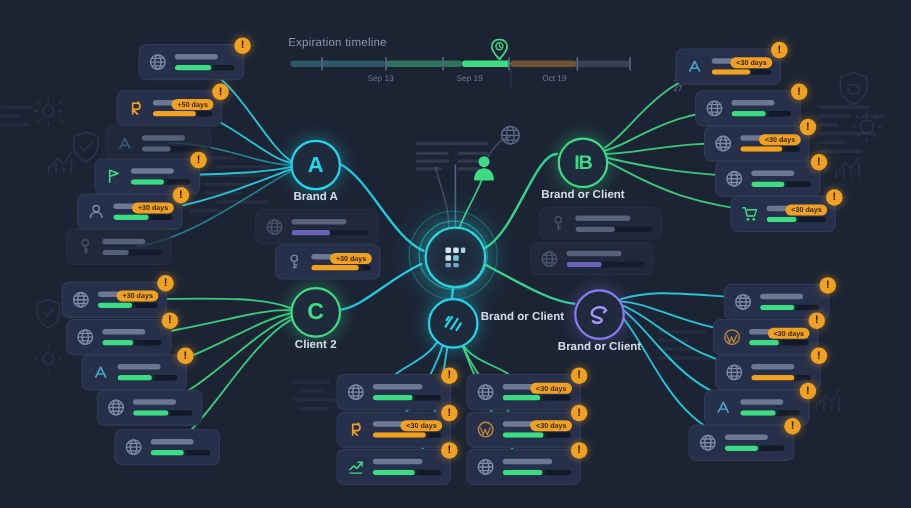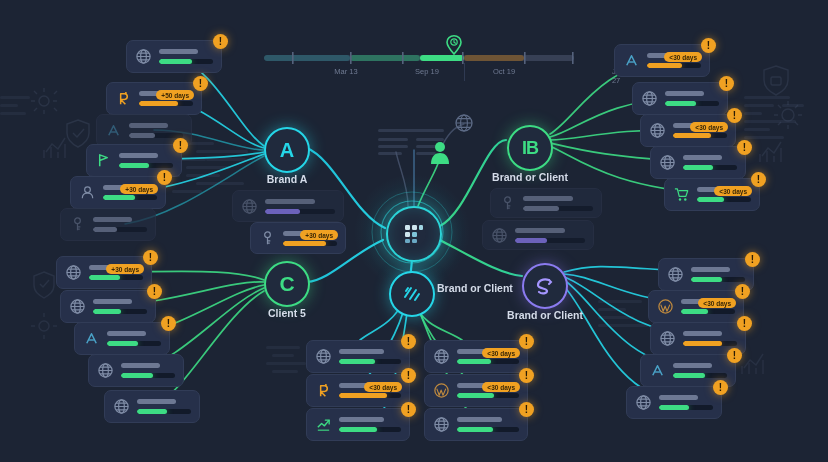--- a/index.html
+++ b/index.html
@@ -205,39 +205,40 @@
       <path d="M44 317 v-4 M44 339 v-4 M35 326 h-4 M57 326 h-4"></path>
     </g>
     <g opacity=".26" stroke="#4a5670" stroke-width="1.4" fill="none">
       <circle cx="728" cy="324" r="7"></circle>
       <path d="M728 313 v-4 M728 339 v-4 M717 324 h-4 M743 324 h-4"></path>
       <circle cx="712" cy="312" r="9"></circle>
     </g>
   </svg>
 
   <div id="timeline">
+    <div class="tl-title">Expiration timeline</div>
     <svg width="322" height="30" style="position:absolute;left:0;top:18px;">
       <rect x="2" y="4" width="310" height="6" rx="3" fill="#2c3category"></rect>
       <rect x="2" y="4" width="310" height="6" rx="3" fill="#2b3346"></rect>
       <rect x="2" y="4" width="86" height="6" rx="3" fill="#2f5f6e" opacity=".85"></rect>
       <rect x="88" y="4" width="70" height="6" rx="3" fill="#2f7a63" opacity=".9"></rect>
       <rect x="158" y="4" width="44" height="6" rx="3" fill="#3ddc84"></rect>
       <rect x="202" y="4" width="60" height="6" rx="3" fill="#7a5a33" opacity=".85"></rect>
       <rect x="262" y="4" width="50" height="6" rx="3" fill="#3a4358" opacity=".85"></rect>
       <g fill="#55627c">
         <rect x="30" y="1" width="1.6" height="12"></rect>
         <rect x="88" y="1" width="1.6" height="12"></rect>
         <rect x="140" y="1" width="1.6" height="12"></rect>
         <rect x="200" y="1" width="1.6" height="12"></rect>
         <rect x="262" y="1" width="1.6" height="12"></rect>
         <rect x="310" y="1" width="1.6" height="12"></rect>
       </g>
       <rect x="202" y="12" width="1" height="60" fill="#35405a" opacity=".8"></rect>
     </svg>
-    <div class="tl-lab" style="left:84px;">Mar 13</div>
+    <div class="tl-lab" style="left:84px;">Sep 13</div>
     <div class="tl-lab" style="left:165px;">Sep 19</div>
     <div class="tl-lab" style="left:242px;">Oct 19</div>
     <div class="tl-lab" style="left:311px;margin-left:45px;">Jan 27</div>
     <svg id="tl-marker" viewBox="0 0 16 20">
       <path d="M8 0.8 C12 0.8 15 3.6 15 7.2 C15 11 8 19 8 19 C8 19 1 11 1 7.2 C1 3.6 4 0.8 8 0.8 Z" fill="#1c2434" stroke="#3ddc84" stroke-width="1.6"></path>
       <circle cx="8" cy="7" r="3.2" fill="none" stroke="#3ddc84" stroke-width="1.2"></circle>
       <path d="M8 5.2 v2 l1.5 1" stroke="#3ddc84" stroke-width="1.1" fill="none" stroke-linecap="round"></path>
     </svg>
   </div>
 
@@ -287,21 +288,21 @@
     <div class="ring" style="border:2px solid #3ddc84;box-shadow:0 0 16px rgba(61,220,132,.45);">
       <span style="font-size:18px;font-weight:700;color:#3ddc84;letter-spacing:-1px;">IB</span>
     </div>
     <div class="lbl">Brand or Client</div>
   </div>
 
   <div class="node" style="left:264px;top:261px;">
     <div class="ring" style="border:2px solid #3ddc84;box-shadow:0 0 16px rgba(61,220,132,.45);">
       <span style="font-size:21px;font-weight:700;color:#3ddc84;">C</span>
     </div>
-    <div class="lbl">Client 5</div>
+    <div class="lbl">Client 2</div>
   </div>
 
   <div class="node side" style="left:389px;top:271px;">
     <div class="ring" style="border:2px solid #25d6e8;box-shadow:0 0 16px rgba(37,214,232,.45);">
       <svg width="22" height="22" viewBox="0 0 22 22">
         <g stroke="#25d6e8" stroke-width="2" stroke-linecap="round">
           <path d="M4 14 L10 5"></path>
             <path d="M9 16 L15 7"></path>
             <path d="M14 17 L18 11"></path>
           <path d="M5 8 L7 5"></path>

